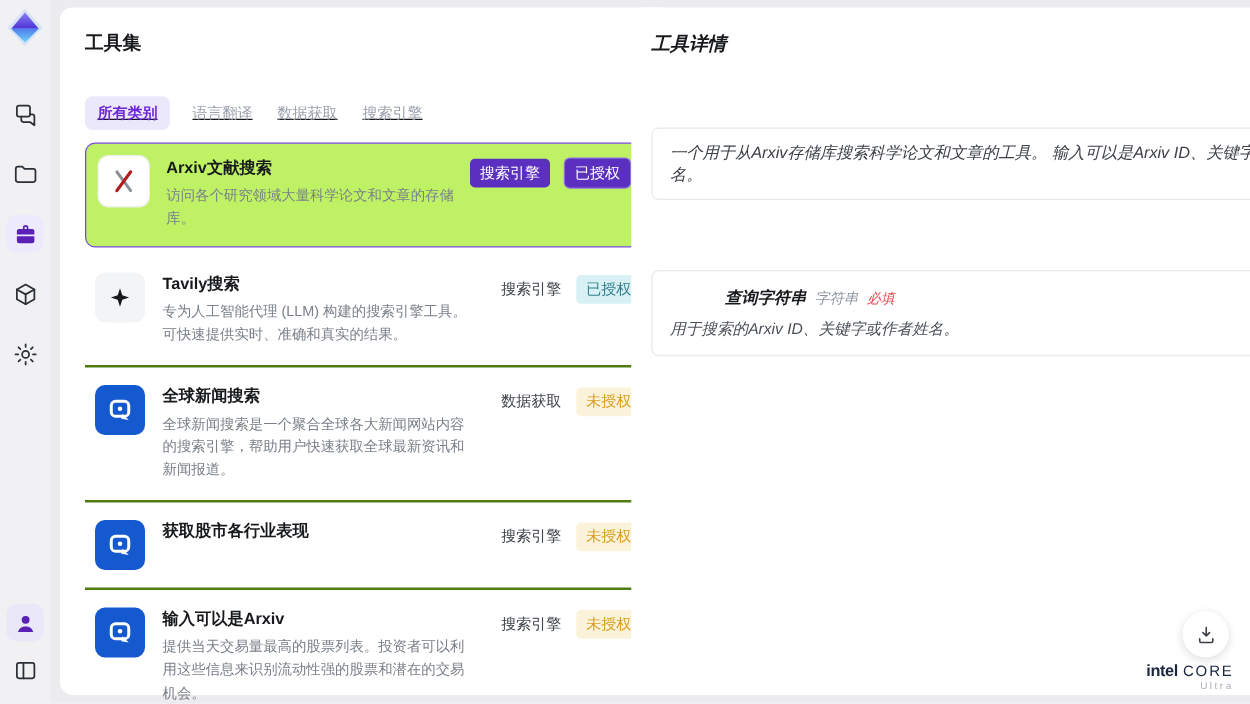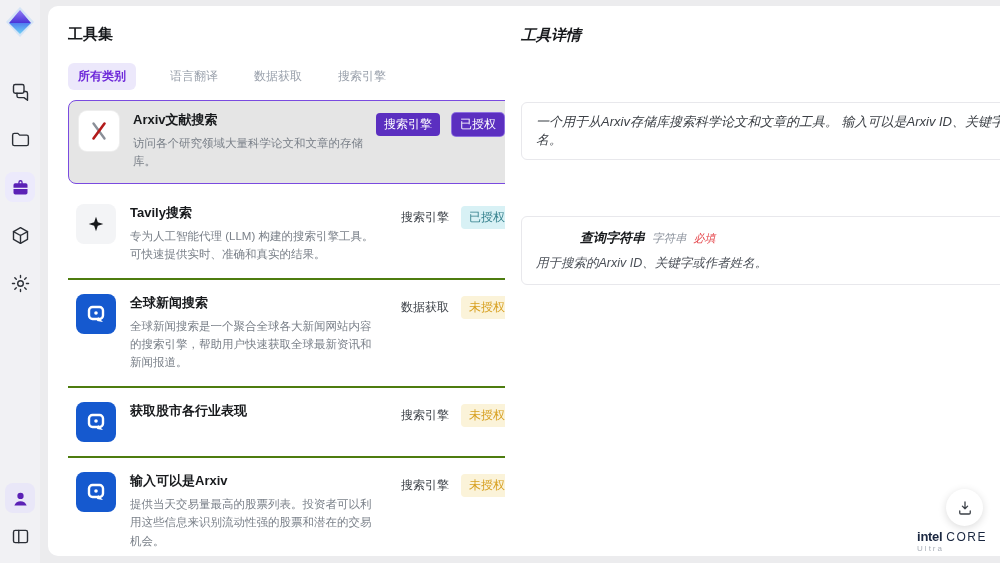--- a/index.html
+++ b/index.html
@@ -17,31 +17,31 @@
   .rail-btn.active svg { stroke:none; }
   .rail-bottom { margin-top:auto; margin-bottom:12px; display:flex; flex-direction:column; align-items:center; gap:8px; }
   .rail-btn.user { background:#e9e7f8; border-radius:8px; }
 
   
   .panel { position:absolute; top:6px; bottom:7px; background:#fff; border-radius:10px; }
   .panel-left { left:48px; width:489px; }
   .panel-right { left:505px; width:589px;font-style:italic; }
 
   .panel-left h1 { font-size:15px; font-weight:bold; margin:19px 20px 0; }
-  .tabs { display:flex; align-items:center; gap:32px; margin:19px 20px 0; font-size:12px; }
+  .tabs { display:flex; align-items:center; gap:16px; margin:33px 20px 0; font-size:12px;text-decoration:underline; }
   .tab { color:#9aa1ac; padding:5px 2px; cursor:pointer; white-space:nowrap; }
   .tab.active { background:#ece8fb; color:#6d28d9; padding:5px 10px; border-radius:6px; font-weight:bold; }
 
   .list { margin:10px 22px 0 20px; }
   .tool-icon { width:40px; height:40px; border-radius:8px; flex-shrink:0; display:flex; align-items:center; justify-content:center; }
   .tool-icon.white { background:#fff; box-shadow:0 0 0 1px #eee; }
   .tool-icon.light { background:#f3f4f6; }
   .tool-icon.blue { background:#1559cf; }
 
-  .card-selected { display:flex; align-items:flex-start; border:1.5px solid #7a4be0; background:#e5e5e5; border-radius:8px; padding:10px 10px 12px 10px; cursor:pointer; }
+  .card-selected { display:flex; align-items:flex-start; border:1.5px solid #7a4be0; background:#bef264; border-radius:8px; padding:10px 10px 12px 10px; cursor:pointer; }
   .row { display:flex; align-items:flex-start; padding:14px 2px 14px 8px; border-bottom:2px solid #4d7c0f; cursor:pointer; }
   .row:last-child { border-bottom:none; }
 
   .t-body { margin-left:14px; width:244px; }
   .t-title { font-size:13px; font-weight:bold; color:#17191c; }
   .t-desc { margin-top:5px; font-size:11.5px; line-height:1.6; color:#7a8089; }
   .t-right { margin-left:auto; display:flex; align-items:center; gap:12px; padding-top:2px; flex-shrink:0; }
   .t-cat { font-size:12px; color:#3f444b; white-space:nowrap; }
   .badge { font-size:12px; padding:3px 8px; border-radius:4px; white-space:nowrap; }
   .badge.purple { background:#5b2fc0; color:#fff; }
@@ -64,21 +64,21 @@
   .param-box { margin-top:13px; border:1px solid #e8e8ec; border-radius:6px; padding:12px 14px; }
   .param-head { display:flex; align-items:baseline; gap:7px;margin-left:44px; }
   .param-name { font-size:13px; font-weight:bold; }
   .param-type { font-size:11.5px; color:#8b929c; }
   .param-req { font-size:11px; color:#e5484d; }
   .param-desc { margin-top:8px; font-size:12.5px; color:#4a4f57; }
 
   
   .fab { position:absolute; right:17px; bottom:37px; width:37px; height:37px; border-radius:50%; background:#fff; box-shadow:0 2px 8px rgba(0,0,0,.14); display:flex; align-items:center; justify-content:center; cursor:pointer; }
   .fab svg { width:18px; height:18px; stroke:#3a3f46; stroke-width:1.7; fill:none; stroke-linecap:round; stroke-linejoin:round; }
-  .brand { position:absolute; right:13px; bottom:10px; color:#1a2740; line-height:1; }
+  .brand { position:absolute; right:13px; bottom:10px; text-align:right; color:#1a2740; line-height:1; }
   .brand .row1 { display:flex; align-items:baseline; gap:4px; justify-content:flex-end; }
   .brand .intel { font-size:13px; font-weight:bold; letter-spacing:-.3px; }
   .brand .core { font-size:12px; letter-spacing:1.5px; font-weight:400; }
   .brand .sub { font-size:8px; color:#aab0b9; margin-top:2px; letter-spacing:2px; }
 </style>
 </head>
 <body>
 
 <div id="app">
 

